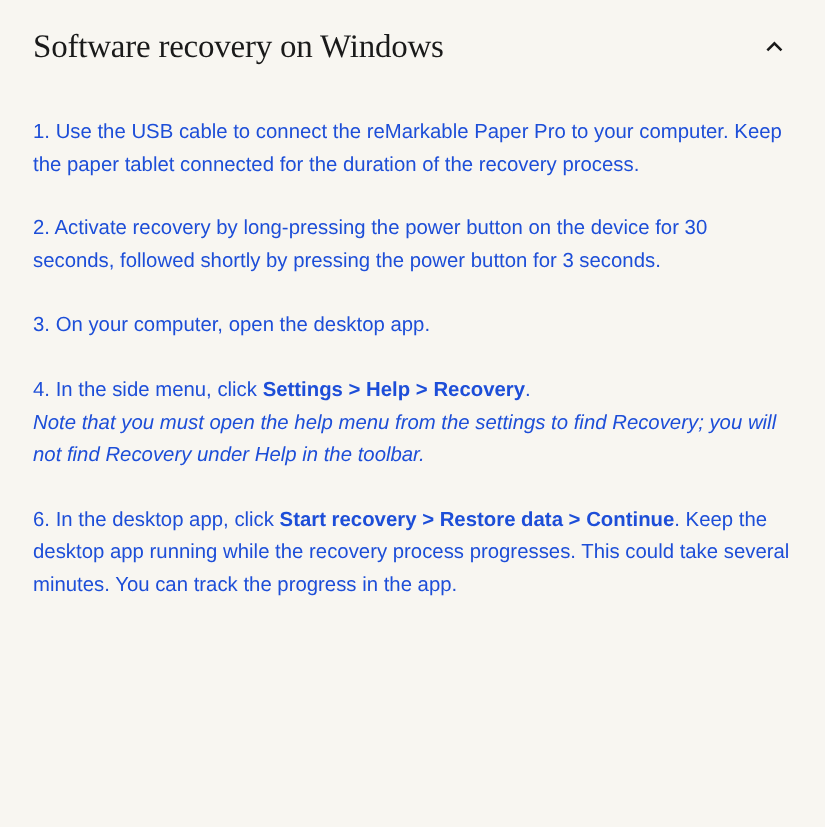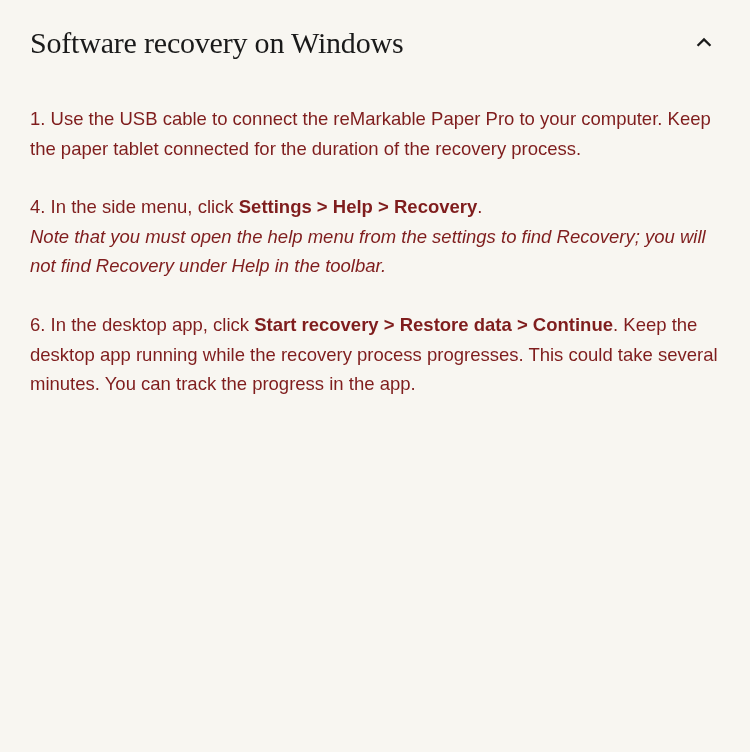--- a/index.html
+++ b/index.html
@@ -31,21 +31,21 @@
       display: flex;
       align-items: center;
       justify-content: center;
       margin-right: 4px;
     }
     .chevron svg { stroke: #1a1a1a; stroke-width: 2.5; fill: none; }
     .content {
       font-family: -apple-system, BlinkMacSystemFont, 'Segoe UI', Helvetica, Arial, sans-serif;
       font-size: 18.5px;
       line-height: 1.6;
-      color: #7f1d1d;
+      color: #1d4ed8;
       margin-top: 44px;
     }
     .step { margin-bottom: 29px; }
     .bold { font-weight: 700; }
     .italic { font-style: italic; }
   </style>
 </head>
 <body>
 
 <div class="accordion-header">
@@ -54,21 +54,23 @@
     <svg viewBox="0 0 24 24" width="22" height="22">
         <polyline points="5 15 12 8 19 15"></polyline>
       </svg>
   </span>
 </div>
 
 <div class="content">
 
   <p class="step">1. Use the USB cable to connect the reMarkable Paper Pro to your computer. Keep the paper tablet connected for the duration of the recovery process.</p>
 
+  <p class="step">2. Activate recovery by long-pressing the power button on the device for 30 seconds, followed shortly by pressing the power button for 3 seconds.</p>
 
+  <p class="step">3. On your computer, open the desktop app.</p>
 
   <p class="step">
     <span>4. In the side menu, click </span><span class="bold">Settings &gt; Help &gt; Recovery</span><span>.</span><br>
     <span class="italic">Note that you must open the help menu from the settings to find Recovery; you will not find Recovery under Help in the toolbar.</span>
   </p>
 
 
   <p class="step">
     <span>6. In the desktop app, click </span><span class="bold">Start recovery &gt; Restore data &gt; Continue</span><span>. Keep the desktop app running while the recovery process progresses. This could take several minutes. You can track the progress in the app.</span>
   </p>

